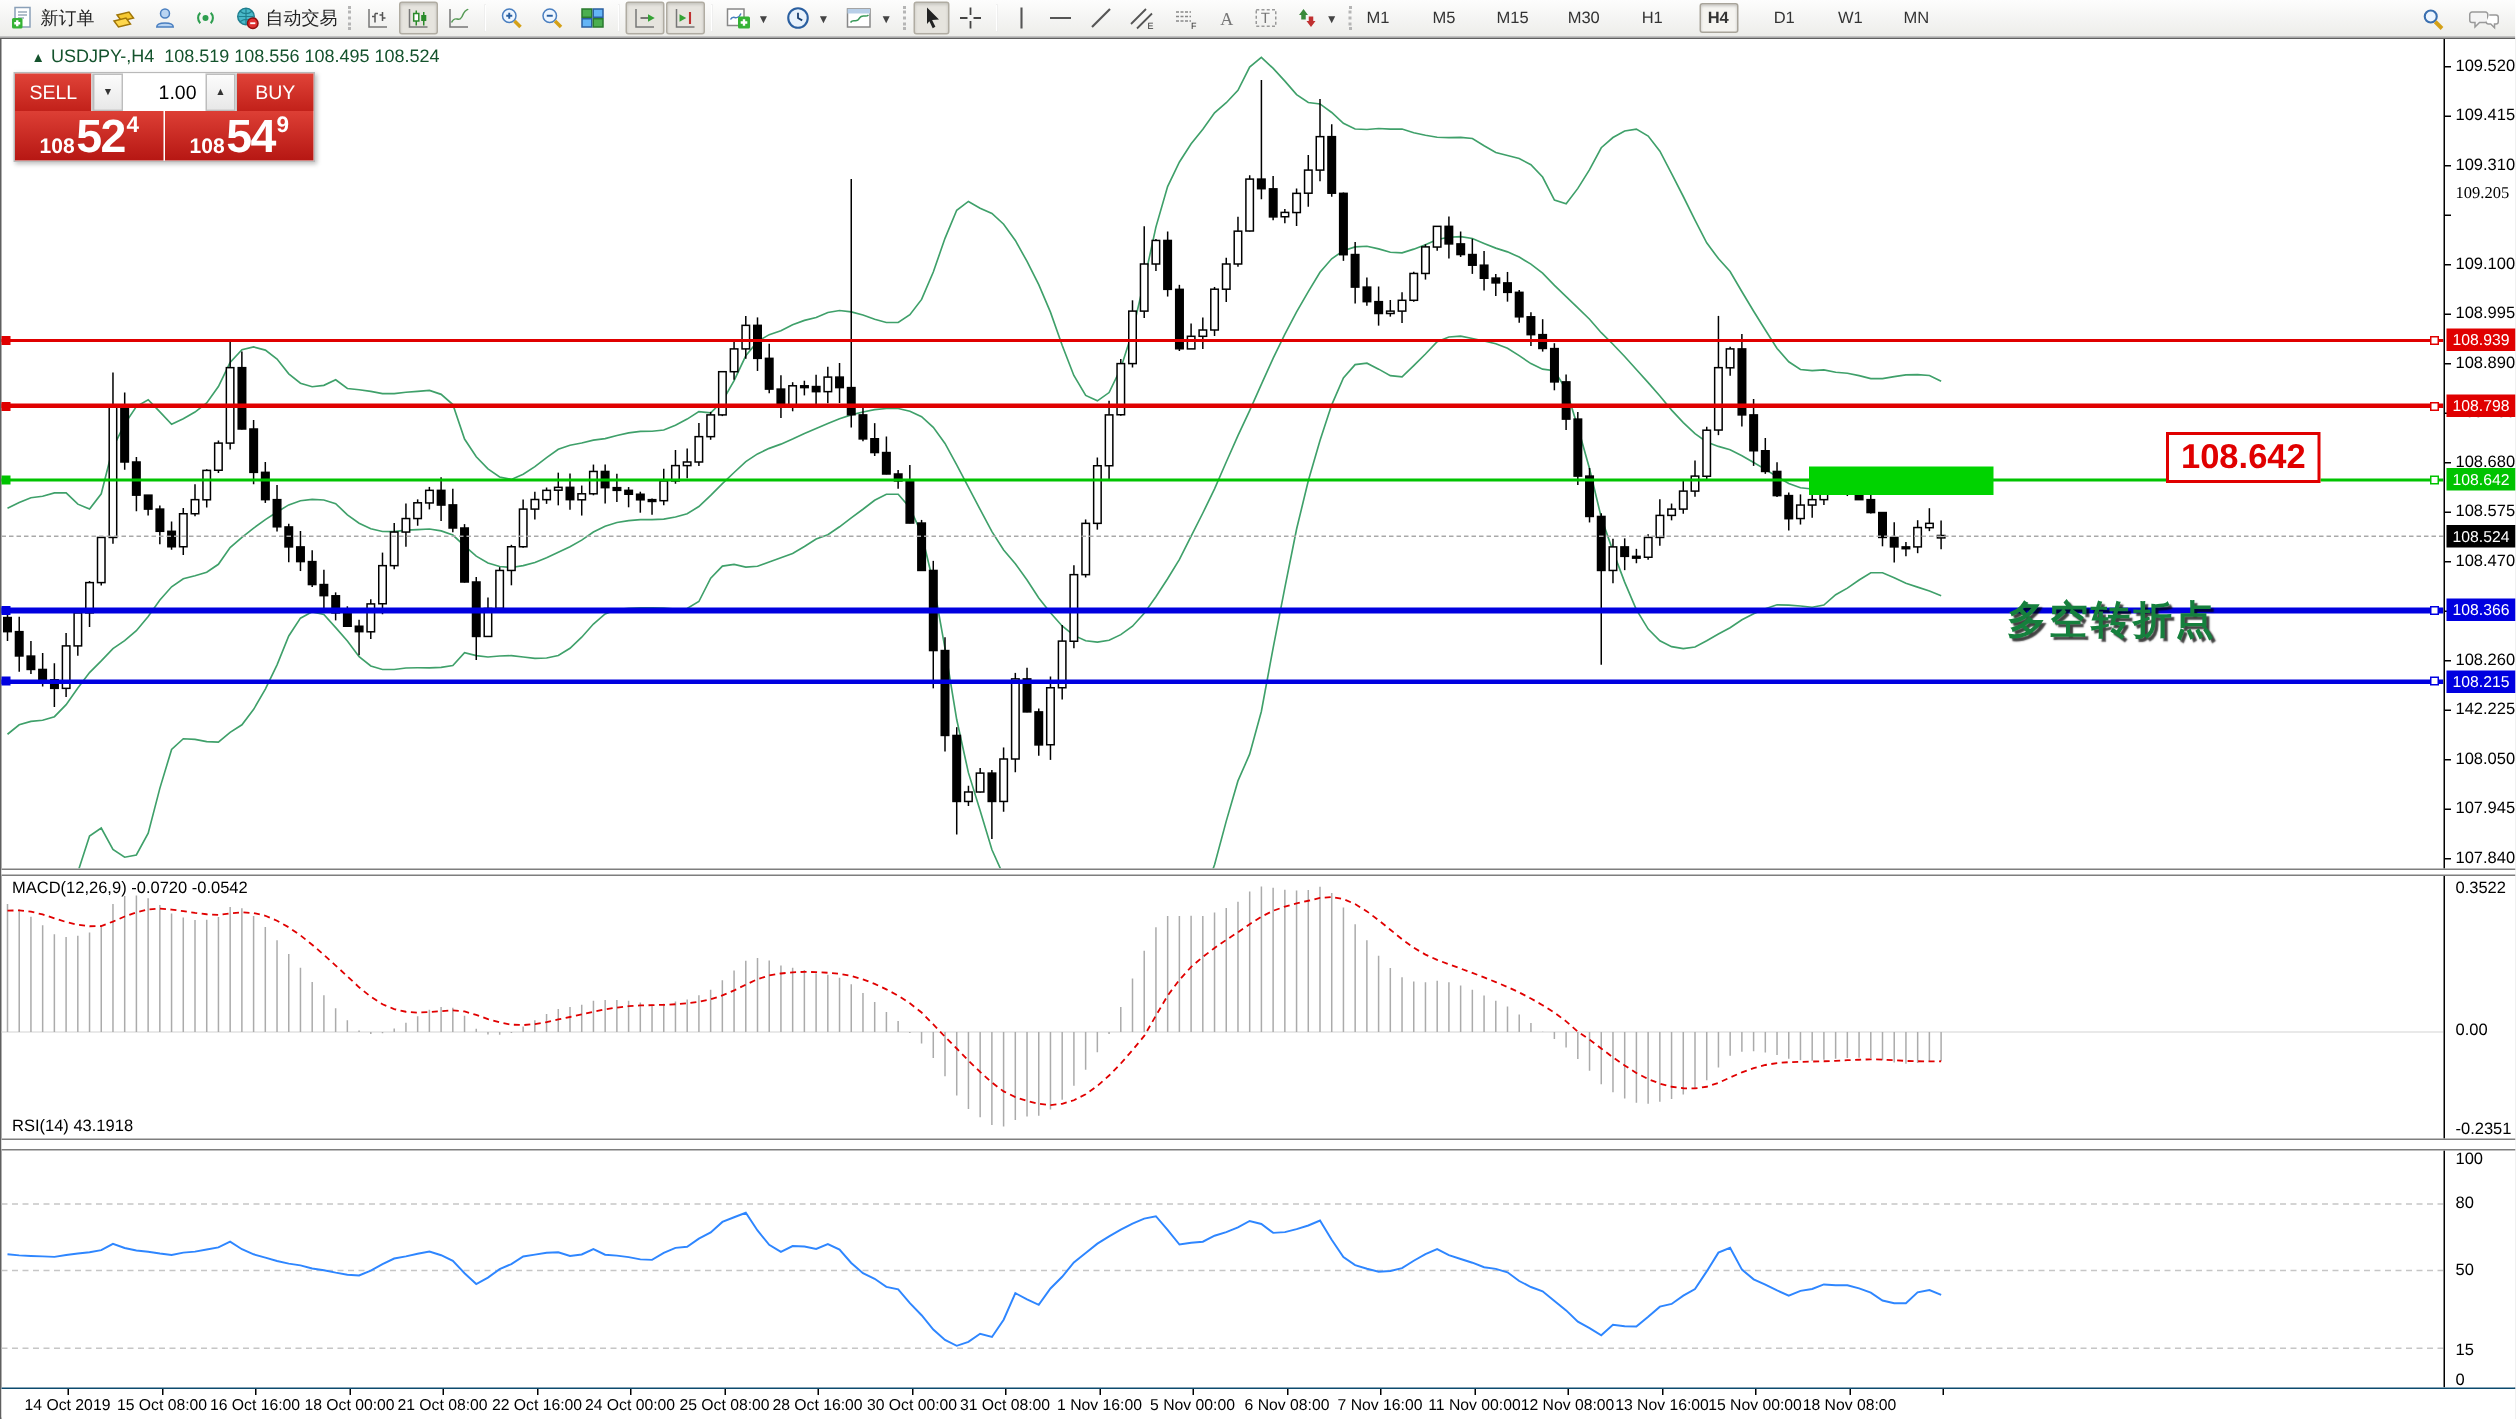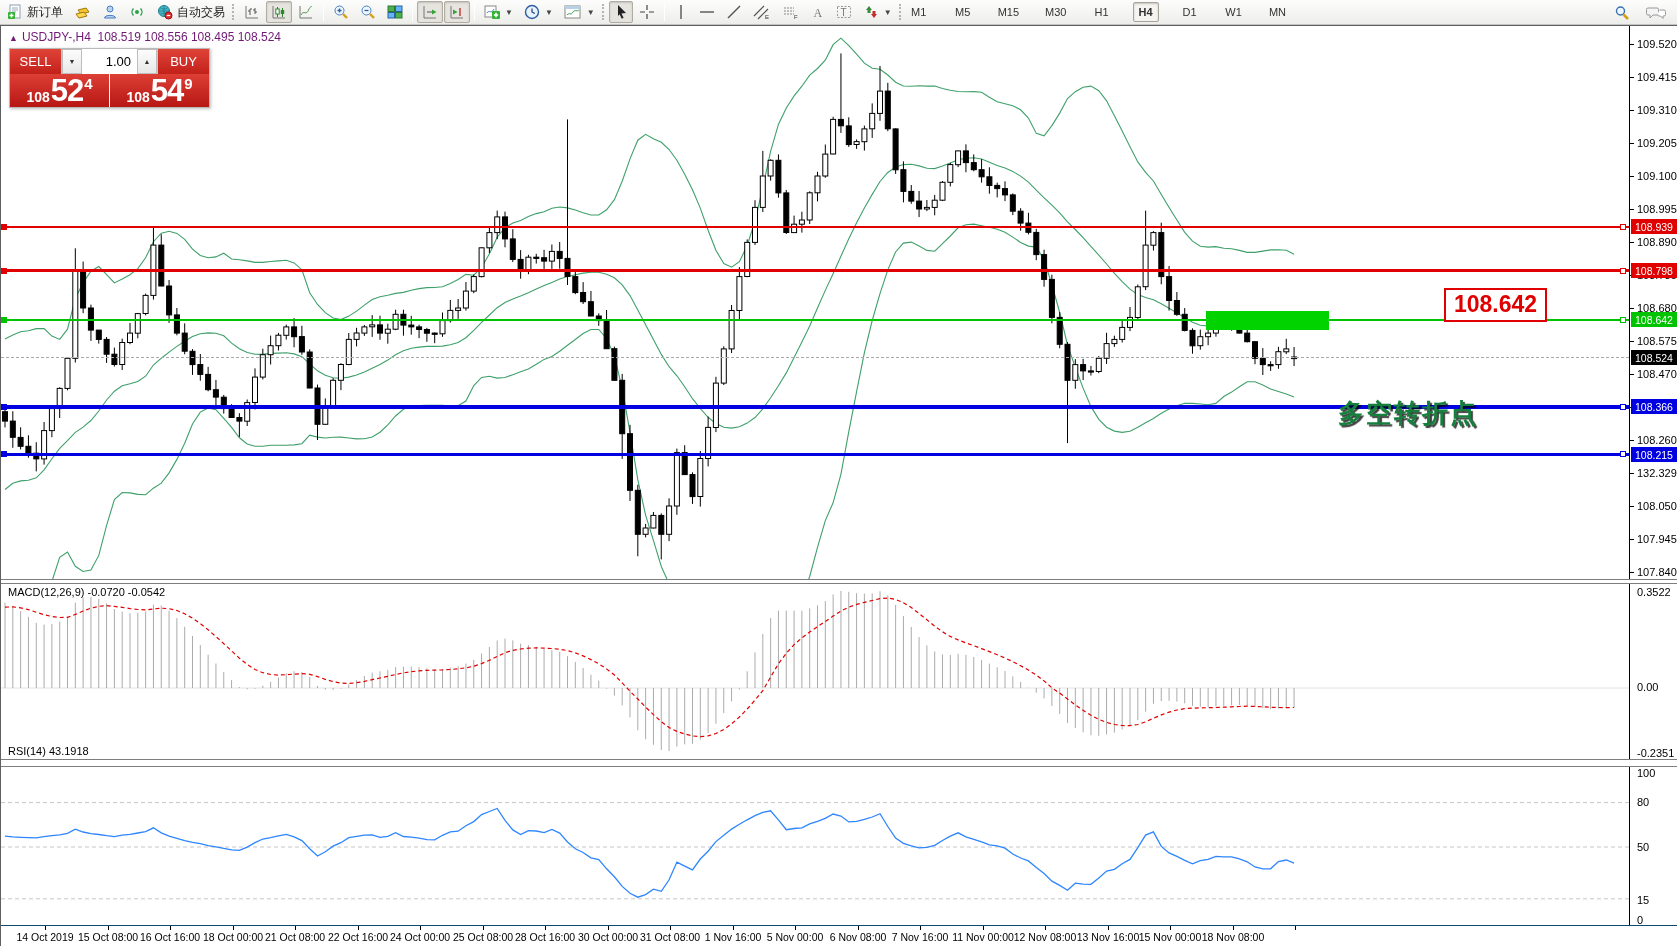--- a/index.html
+++ b/index.html
@@ -26,21 +26,21 @@
   .tgrip { width:3px; height:16px; border-left:2px dotted #b5b5b5; margin:0 3px 0 1px; }
   .tf-btn { height:20px; min-width:26px; font-size:11px; color:#333; border:1px solid transparent;
     border-radius:2px; background:transparent; display:flex; align-items:center; justify-content:center; padding:0 3px;}
   .tf-btn.active { background:#f5f4f0; border-color:#a8a49a; box-shadow: inset 0 1px 2px rgba(0,0,0,0.2); font-weight:bold;}
   #toolbar-right { position:absolute; right:6px; top:0; height:25px; display:flex; align-items:center; gap:6px;}
   
   #chart-window {
     position:absolute; left:0; top:25px; width:1677px; height:921px;
     background:#fff; border:1px solid #5f5f5f;
   }
-  #symbol-header { position:absolute; left:8px; top:4px; font-size:12px; color:#701a75; z-index:30;text-align:right; }
+  #symbol-header { position:absolute; left:20px; top:4px; font-size:12px; color:#14532d; z-index:30;text-align:right; }
   #symbol-header .tri { font-size:9px; margin-right:4px; }
   
   #trade-panel { position:absolute; left:8px; top:22px; width:201px; z-index:40;
      border:1px solid #b9b9b9; background:#fff; box-shadow:1px 1px 3px rgba(0,0,0,0.25);}
   .tp-row1 { display:flex; height:25px; }
   .tp-row1 .side { width:51px; background:linear-gradient(#e04338,#c2211a); color:#fff; border:none;
      font-size:13px; display:flex; align-items:center; justify-content:center; }
   .tp-spin { flex:1; display:flex; border-left:1px solid #c9c9c9; border-right:1px solid #c9c9c9; background:#fff;}
   .tp-spin button { width:20px; background:linear-gradient(#fcfcfc,#e8e8e8); border:1px solid #bdbdbd; font-size:7px; color:#333;}
   .tp-spin input { flex:1; border:none; outline:none; font-size:13px; text-align:right; padding-right:6px; color:#000; width:40px;}
@@ -860,41 +860,41 @@
     <div id="annotation" style="left: 1337px; top: 370px; color: #15803d;">多空转折点</div>
 
     <div id="axis-col">
         <div class="tick-mark" style="top: 18px;"></div>
         <div class="tick-label" style="top: 12px;">109.520</div>
         <div class="tick-mark" style="top: 51px;"></div>
         <div class="tick-label" style="top: 45px;">109.415</div>
         <div class="tick-mark" style="top: 84px;"></div>
         <div class="tick-label" style="top: 78px;">109.310</div>
         <div class="tick-mark" style="top: 117px;"></div>
-        <div class="tick-label" style="top: 111px;">109.205</div>
+        <div class="tick-label" style="top: 97px; font-family: Liberation Serif, serif;">109.205</div>
         <div class="tick-mark" style="top: 150px;"></div>
         <div class="tick-label" style="top: 144px;">109.100</div>
         <div class="tick-mark" style="top: 183px;"></div>
         <div class="tick-label" style="top: 177px;">108.995</div>
         <div class="tick-mark" style="top: 216px;"></div>
         <div class="tick-label" style="top: 210px;">108.890</div>
         <div class="tick-mark" style="top: 249px;"></div>
         <div class="tick-label" style="top: 243px;">108.785</div>
         <div class="tick-mark" style="top: 282px;"></div>
         <div class="tick-label" style="top: 276px;">108.680</div>
         <div class="tick-mark" style="top: 315px;"></div>
         <div class="tick-label" style="top: 309px;">108.575</div>
         <div class="tick-mark" style="top: 348px;"></div>
         <div class="tick-label" style="top: 342px;">108.470</div>
         <div class="tick-mark" style="top: 381px;"></div>
         <div class="tick-label" style="top: 375px;">108.365</div>
         <div class="tick-mark" style="top: 414px;"></div>
         <div class="tick-label" style="top: 408px;">108.260</div>
         <div class="tick-mark" style="top: 447px;"></div>
-        <div class="tick-label" style="top: 441px;">132.329</div>
+        <div class="tick-label" style="top: 441px;">142.225</div>
         <div class="tick-mark" style="top: 480px;"></div>
         <div class="tick-label" style="top: 474px;">108.050</div>
         <div class="tick-mark" style="top: 513px;"></div>
         <div class="tick-label" style="top: 507px;">107.945</div>
         <div class="tick-mark" style="top: 546px;"></div>
         <div class="tick-label" style="top: 540px;">107.840</div>
         <div class="price-tag" style="top: 193px; background: rgb(224, 0, 0);">108.939</div>
         <div class="price-tag" style="top: 237px; background: rgb(224, 0, 0);">108.798</div>
         <div class="price-tag" style="top: 286px; background: rgb(0, 195, 0);">108.642</div>
         <div class="price-tag" style="top: 373px; background: rgb(0, 0, 224);">108.366</div>

